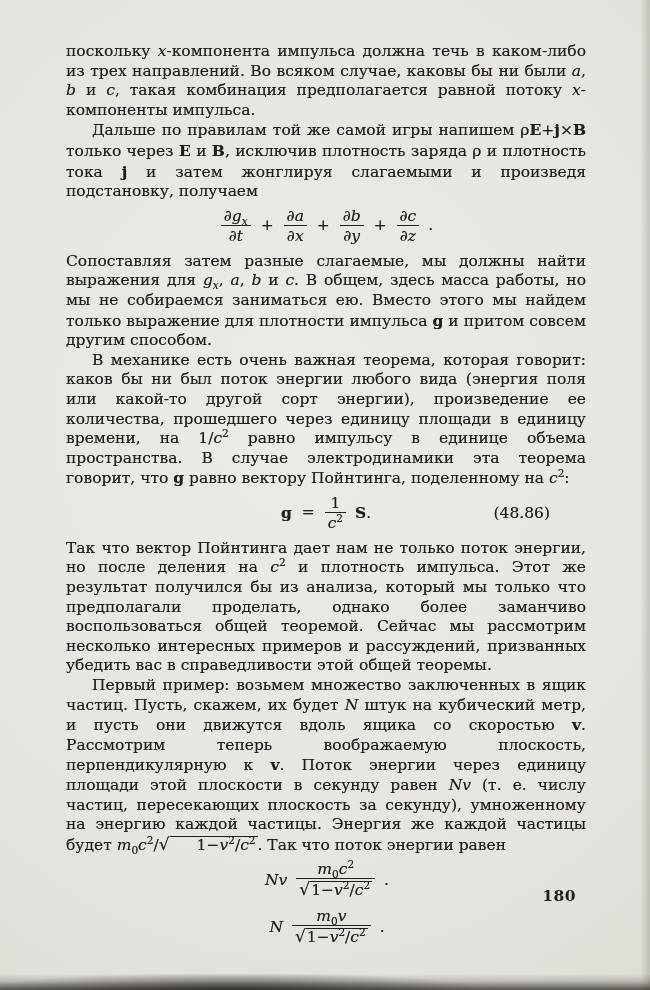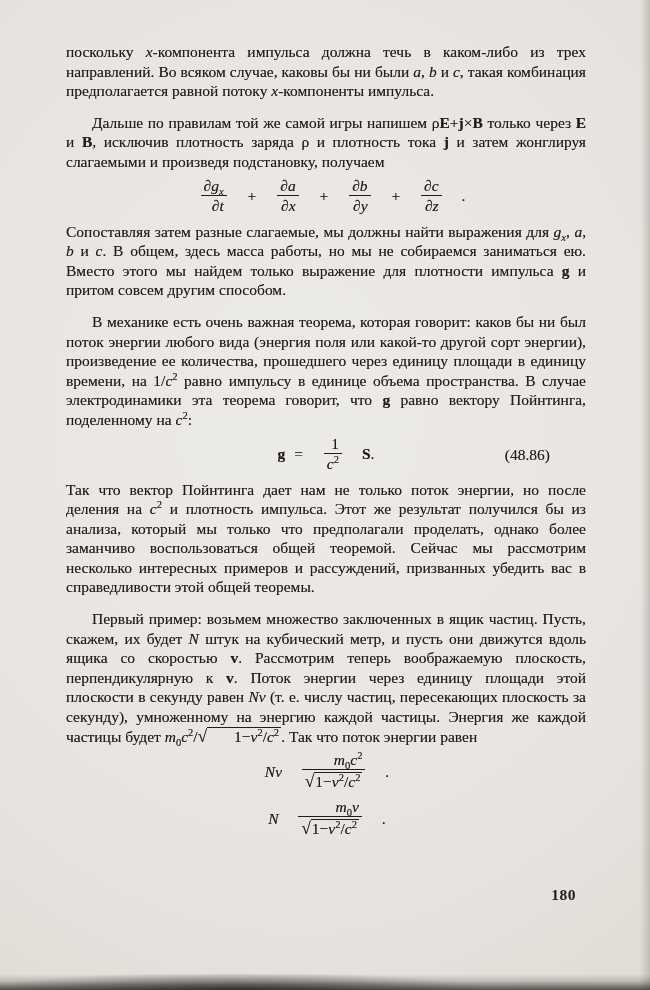--- a/index.html
+++ b/index.html
@@ -5,34 +5,33 @@
   * { margin:0; padding:0; box-sizing:border-box; }
   html,body { width:650px; height:990px; }
   body { font-family:"DejaVu Serif","Liberation Serif",serif; background:#c9c6c1; }
 
   .page {
     position:relative; width:650px; height:990px; overflow:hidden;
     background-color:#e8e5e0;
     background-image: radial-gradient(120% 90% at 46% 42%, #edebe6 0%, #e7e4df 55%, #dcd9d3 88%, #d0cdc7 100%);
     color:#211d19;
     padding:42px 64px 0 66px;
-    font-family:Liberation Serif, serif;
   }
 
   .text {
     font-size:15.5px; line-height:19.6px; text-align:justify;
     text-shadow:0 0 .35px rgba(25,20,15,.55);
   }
   .para { text-indent:0; }
-  .para.indent { text-indent:26px;margin-top:12px; }
+  .para.indent { text-indent:26px; }
   i { font-style:italic; }
   sub,sup { font-size:68%; line-height:0; }
 
   .formula { text-align:center; margin:5px 0 7px; position:relative; font-size:15.5px; line-height:17px; white-space:nowrap; }
-  .frac { display:inline-block; vertical-align:middle; text-align:right; margin:0 14px; }
+  .frac { display:inline-block; vertical-align:middle; text-align:center; margin:0 2px; }
   .frac > .num, .frac > .den { display:block; padding:1px 3px; line-height:16px; }
   .frac > .den { border-top:1px solid #211d19; padding-top:2px; }
   .op { margin:0 3px; display:inline-block; vertical-align:middle; }
   .mvar { display:inline-block; vertical-align:middle; margin:0 2px; }
   .term { display:inline-block; vertical-align:middle; margin-left:2px; }
   .eqno { position:absolute; right:36px; top:50%; transform:translateY(-50%); }
 
   .rt { font-size:1.1em; }
   .rad { display:inline-block; border-top:1px solid #211d19; padding:0 2px 0 1px; line-height:1.1; vertical-align:baseline; }
 

